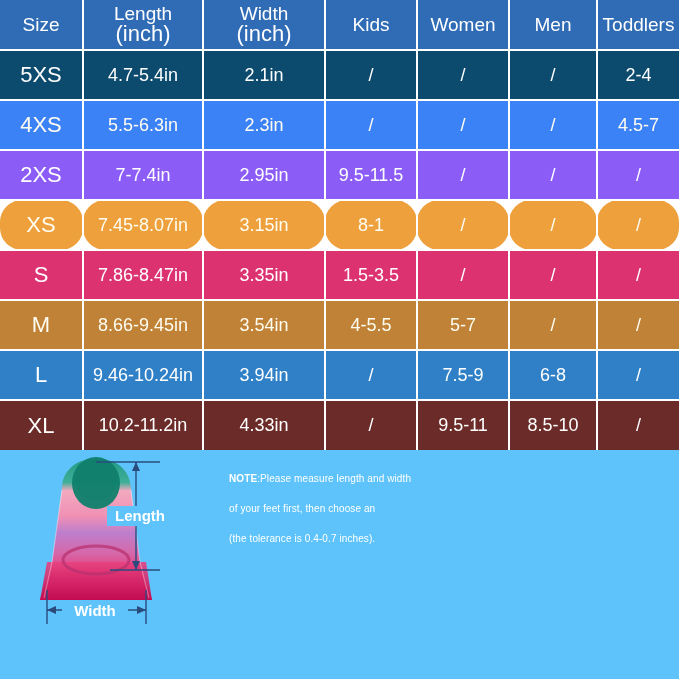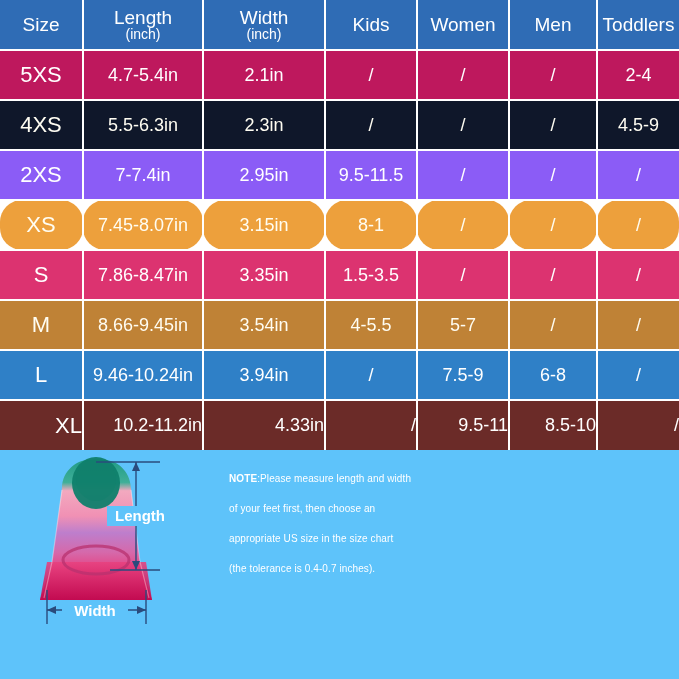--- a/index.html
+++ b/index.html
@@ -54,38 +54,38 @@
   thead tr { height: 50px; }
   thead th {
     background: #2f6cb5;
     font-size: 19px;
     line-height: 1.02;
     border-bottom: none;
     border-left-color: rgba(255,255,255,0.10);
   }
   thead th .sub {
     display: block;
-    font-size: 14px;
+    font-size: 22px;
     line-height: 1.02;
   }
 
   tbody tr { height: 50px; }
   tbody td { font-size: 18px; }
   tbody td.size-cell { font-size: 22px; }
 
   
-  .row-0 td { background: #be185d; }
-  .row-1 td { background: #0f172a; }
+  .row-0 td { background: #0c4a6e; }
+  .row-1 td { background: #3b82f6; }
   .row-2 td { background: #94c356; }
   .row-3 td { background: #8b5cf6; }
   .row-4 td { background: #eda03c; border-radius: 22px; }
   .row-5 td { background: #dc3370; }
   .row-6 td { background: #bf8236; }
   .row-7 td { background: #2f80c7; }
-  .row-8 td { background: #6b2b28; text-align: right; }
+  .row-8 td { background: #6b2b28; }
 
   .row-1 td, .row-2 td, .row-4 td, .row-6 td {
     color: #fffdf2;
   }
   .row-8 td { border-bottom: none; }
 
   
   .bottom {
     flex: 1;
     background: #5ec3fa;
@@ -178,21 +178,21 @@
         <td>2-4</td>
       </tr>
 
       <tr class="row-1">
         <td class="size-cell">4XS</td>
         <td>5.5-6.3in</td>
         <td>2.3in</td>
         <td>/</td>
         <td>/</td>
         <td>/</td>
-        <td>4.5-9</td>
+        <td>4.5-7</td>
       </tr>
 
 
       <tr class="row-3">
         <td class="size-cell">2XS</td>
         <td>7-7.4in</td>
         <td>2.95in</td>
         <td>9.5-11.5</td>
         <td>/</td>
         <td>/</td>
@@ -304,18 +304,17 @@
           <text x="95" y="166" text-anchor="middle" font-family="Liberation Sans, sans-serif" font-size="15" font-weight="700" fill="#ffffff">Width</text>
         </svg>
       </div>
     </div>
 
     <div class="note-panel">
       <div class="note-line">
         <span class="note-label">NOTE</span><span>:Please measure length and width</span>
       </div>
       <div class="note-line">of your feet first, then choose an</div>
-      <div class="note-line">appropriate US size in the size chart</div>
       <div class="note-line">(the tolerance is 0.4-0.7 inches).</div>
     </div>
 
   </div>
 </div>
 
 </body></html>

